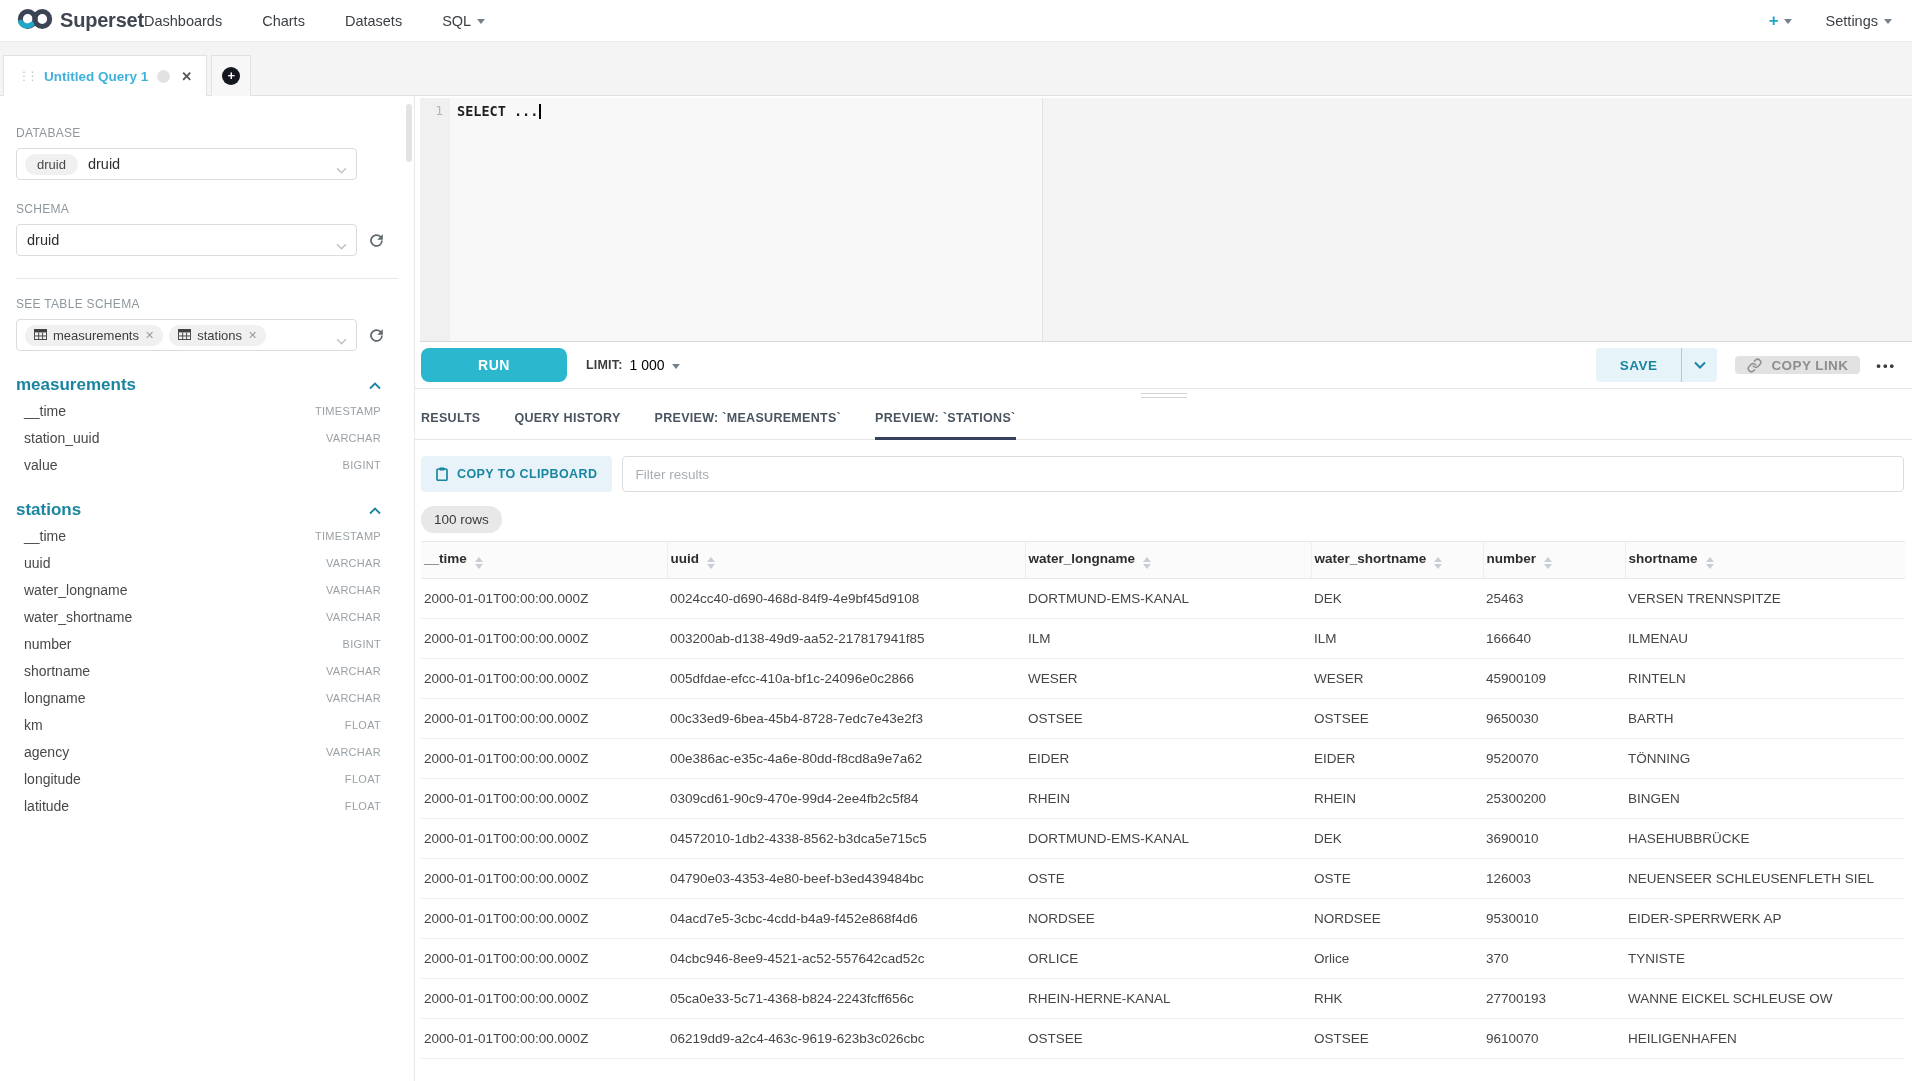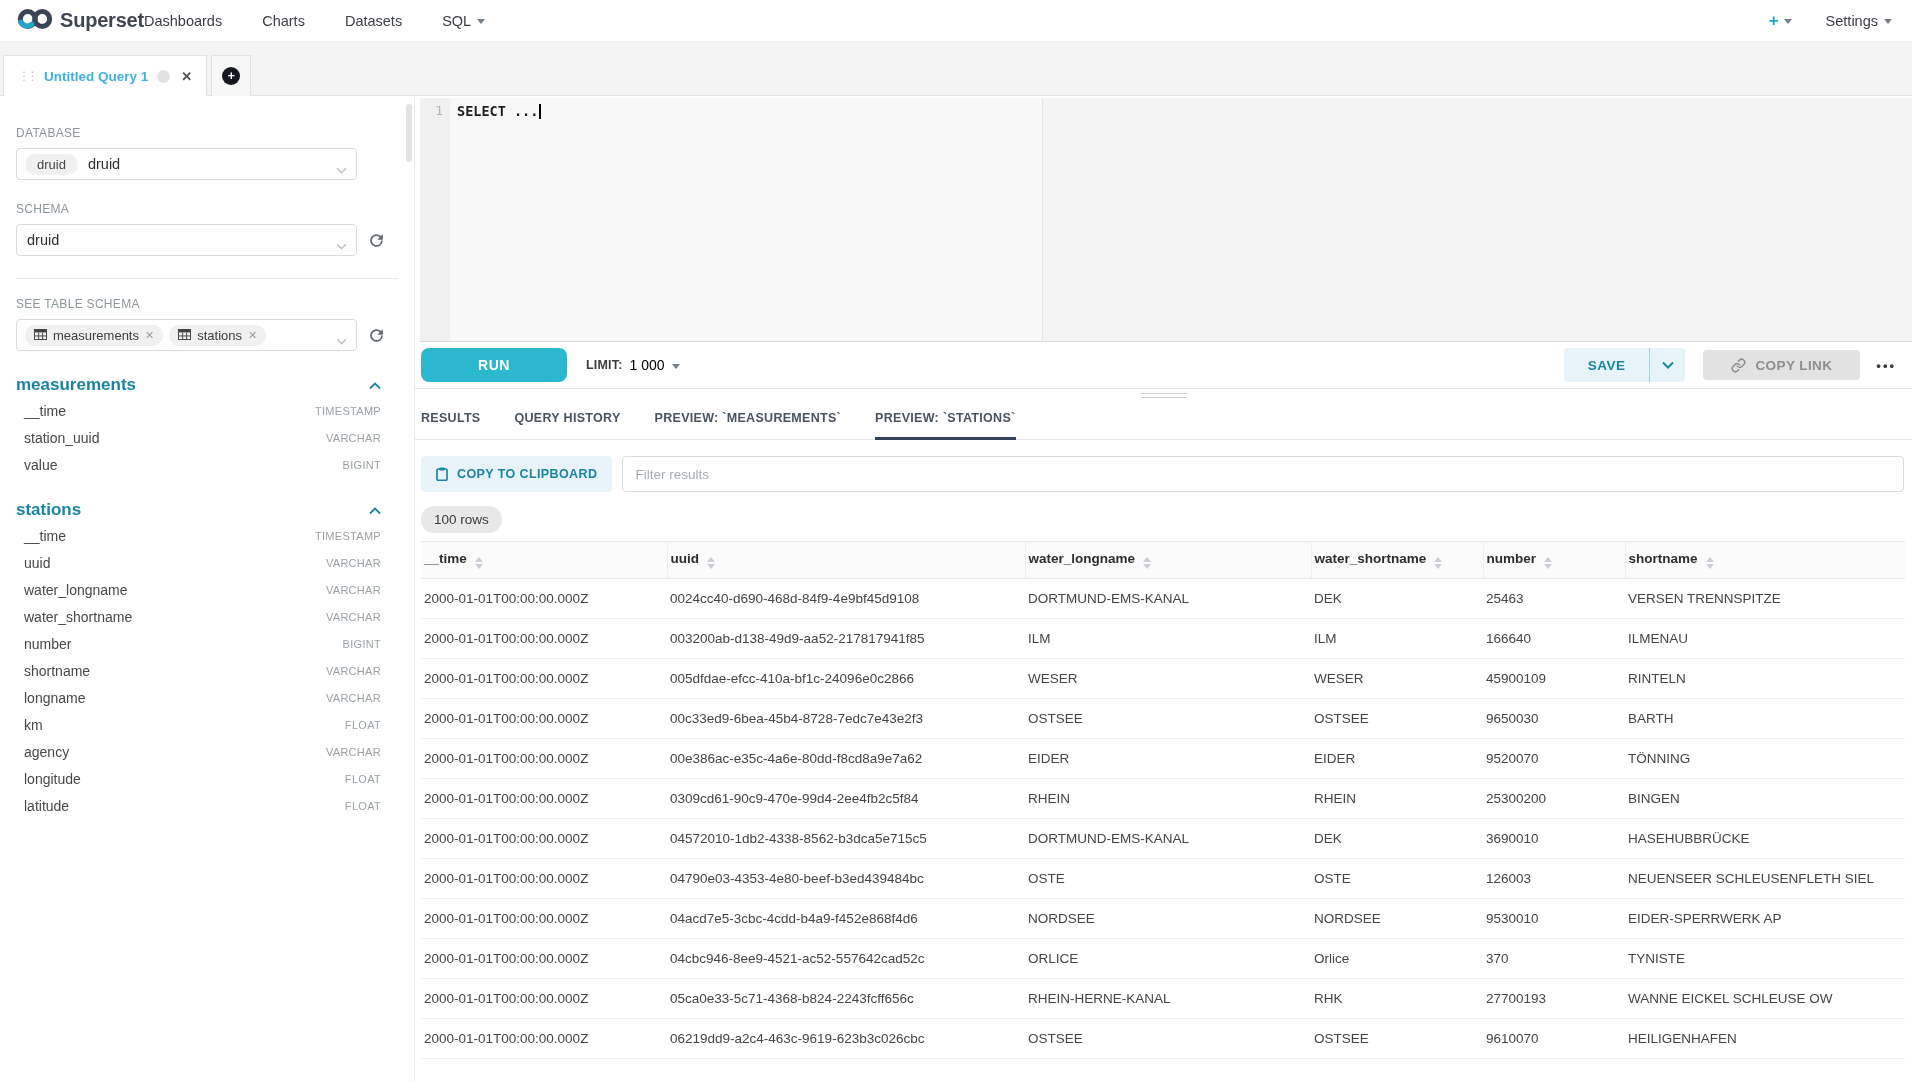--- a/index.html
+++ b/index.html
@@ -66,21 +66,21 @@
   .cursor-bar{display:inline-block;width:2px;height:15px;background:#000;vertical-align:text-bottom;margin-left:1px;}
   .toolbar{height:47px;display:flex;align-items:center;padding:0 16px 0 6px;border-bottom:1px solid #e4e4e4;}
   .run-btn{width:146px;height:34px;background:var(--run);color:#fff;font-weight:bold;font-size:14px;letter-spacing:.5px;border:none;border-radius:8px;cursor:pointer;}
   .limit{display:flex;align-items:center;gap:7px;margin-left:19px;cursor:pointer;}
   .limit-label{font-size:12.5px;font-weight:bold;color:#3d3d3d;letter-spacing:.2px;}
   .limit-value{font-size:14px;color:#000000;}
   .spacer{flex:1;}
   .save-group{display:flex;align-items:stretch;height:34px;}
   .save-main{background:#e6f3f8;color:var(--teal-dark);font-weight:bold;font-size:13.5px;letter-spacing:.5px;border:none;border-radius:4px 0 0 4px;padding:0 24px;cursor:pointer;}
   .save-caret{background:#e6f3f8;border:none;border-left:1px solid #a9cedb;border-radius:0 4px 4px 0;width:36px;display:flex;align-items:center;justify-content:center;cursor:pointer;}
-  .copylink-btn{margin-left:18px;height:30px;background:#e2e2e2;color:#8e8e8e;font-weight:bold;font-size:13.5px;letter-spacing:.4px;border:none;border-radius:4px;padding:0 28px;display:flex;align-items:center;gap:9px;cursor:pointer;}
+  .copylink-btn{margin-left:18px;height:18px;background:#e2e2e2;color:#8e8e8e;font-weight:bold;font-size:13.5px;letter-spacing:.4px;border:none;border-radius:4px;padding:0 12px;display:flex;align-items:center;gap:9px;cursor:pointer;}
   .more-dots{margin-left:16px;color:#3f3f3f;font-size:13px;letter-spacing:2px;font-weight:bold;cursor:pointer;}
   .drag-handle{height:13px;position:relative;cursor:row-resize;}
   .drag-handle .l1,.drag-handle .l2{position:absolute;left:50%;transform:translateX(-50%);width:46px;height:1px;background:#d2d2d2;}
   .drag-handle .l1{top:4px;} .drag-handle .l2{top:8px;}
   .rtabs{display:flex;gap:34px;padding:9px 0 0 6px;border-bottom:1px solid #e6e6e6;}
   .rtab{font-size:12.5px;font-weight:600;color:#4a5460;letter-spacing:.3px;padding-bottom:12px;cursor:pointer;border-bottom:3px solid transparent;margin-bottom:-1px;}
   .rtab.active{border-bottom-color:var(--navy);}
   .res-controls{display:flex;gap:10px;margin:16px 8px 0 6px;}
   .copy-btn{background:#e7f3f9;color:var(--teal-dark);font-weight:bold;font-size:12.5px;letter-spacing:.4px;border:none;border-radius:4px;height:36px;padding:0 15px;display:flex;align-items:center;gap:9px;cursor:pointer;}
   .filter-input{flex:1;height:36px;border:1px solid #dcdcdc;border-radius:4px;padding:0 12px;font-size:13.5px;font-family:"Liberation Sans",sans-serif;color:#333;}

